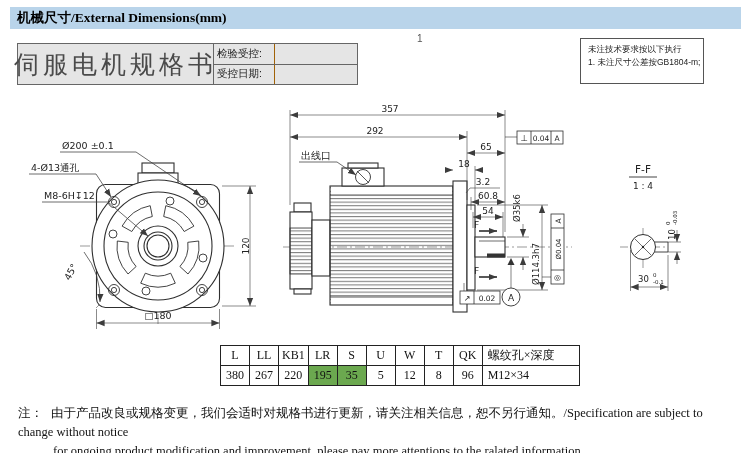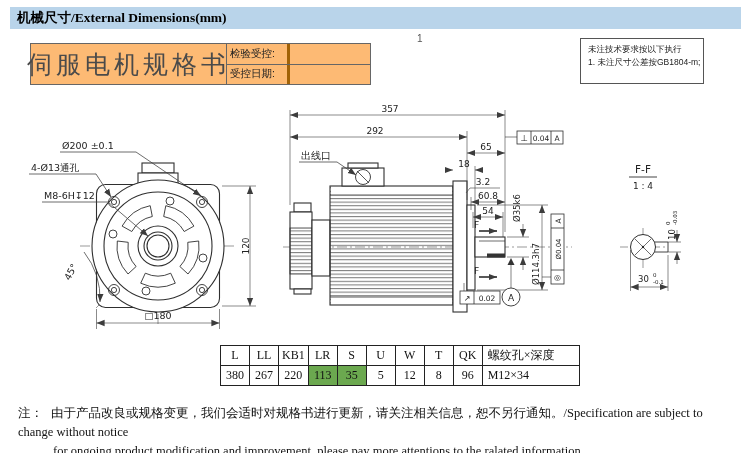--- a/index.html
+++ b/index.html
@@ -4,27 +4,27 @@
 <style>
   html,body{margin:0;padding:0;background:#e8e8e8;}
   .page{position:relative;width:750px;height:453px;background:#ffffff;overflow:hidden;
         font-family:"Liberation Sans",sans-serif;color:#111;}
   
   .header-bar{position:absolute;left:10px;top:7px;width:731px;height:22px;background:#b9d4ea;}
   .header-bar span{display:block;padding-left:7px;line-height:22px;font-size:13.5px;font-weight:bold;
         font-family:"Liberation Serif",serif;color:#000;border-radius:9px;}
   
   .title-block{position:absolute;left:17px;top:43px;width:341px;height:42px;border:1px solid #666;
-        display:flex;box-sizing:border-box;background:#fdba74;margin-left:13px;}
+        display:flex;box-sizing:border-box;background:#e5e5e5;}
   .tb-title{width:195px;border-right:1px solid #666;display:flex;align-items:center;justify-content:center;
         font-size:25px;letter-spacing:4px;color:#4a4a4a;font-family:"Liberation Serif",serif;white-space:nowrap;}
   .tb-fields{flex:1;display:flex;flex-direction:column;}
   .tb-row{flex:1;display:flex;}
   .tb-row:first-child{border-bottom:1px solid #666;}
-  .tb-label{width:57px;border-right:3px solid #a16207;font-size:10.5px;display:flex;align-items:center;
+  .tb-label{width:57px;border-right:1px solid #a16207;font-size:10.5px;display:flex;align-items:center;
         padding-left:3px;color:#222;white-space:nowrap;}
   .tb-value{flex:1;}
   .page-marker{position:absolute;left:417px;top:33px;font-size:10px;color:#555;}
   
   .notes-box{position:absolute;left:580px;top:38px;width:124px;height:46px;border:1px solid #555;
         box-sizing:border-box;padding:4px 2px 0 7px;font-size:8.5px;line-height:1.55;color:#222;white-space:nowrap;}
   
   .drawing{position:absolute;left:0;top:0;width:750px;height:453px;}
   .drawing text{font-family:"DejaVu Sans",sans-serif;fill:#222;}
   
@@ -329,21 +329,21 @@
           <th>T</th>
           <th>QK</th>
           <th>螺纹孔×深度</th>
         </tr>
       </thead>
     <tbody>
         <tr>
           <td>380</td>
           <td>267</td>
           <td>220</td>
-          <td style="background: rgb(107, 168, 79);">113</td>
+          <td style="background: rgb(107, 168, 79);">195</td>
           <td style="background: rgb(107, 168, 79);">35</td>
           <td>5</td>
           <td>12</td>
           <td>8</td>
           <td>96</td>
           <td>M12×34</td>
         </tr>
       </tbody>
   </table>
 

